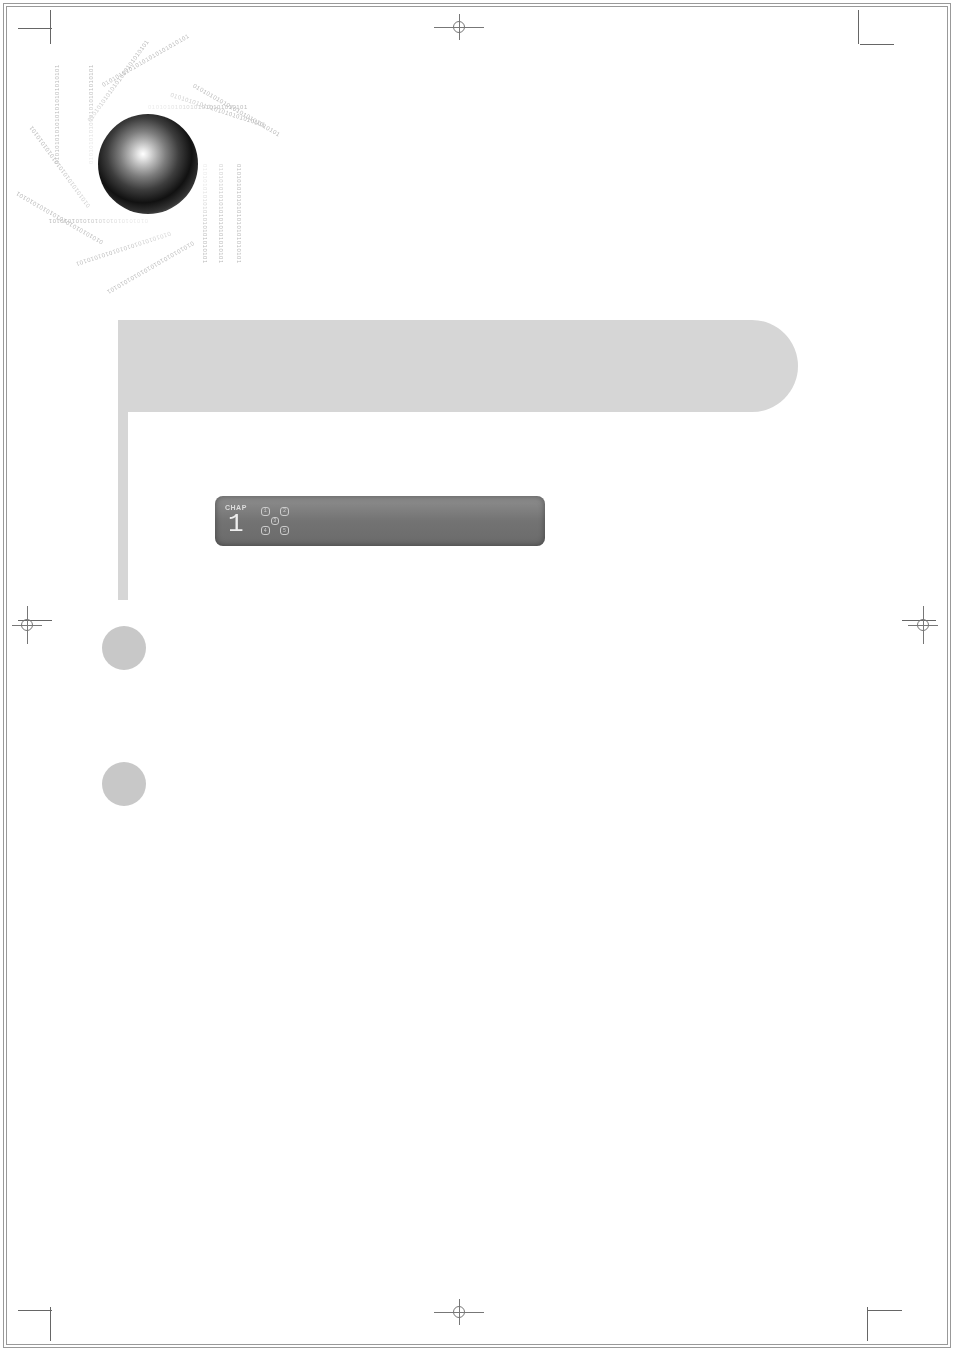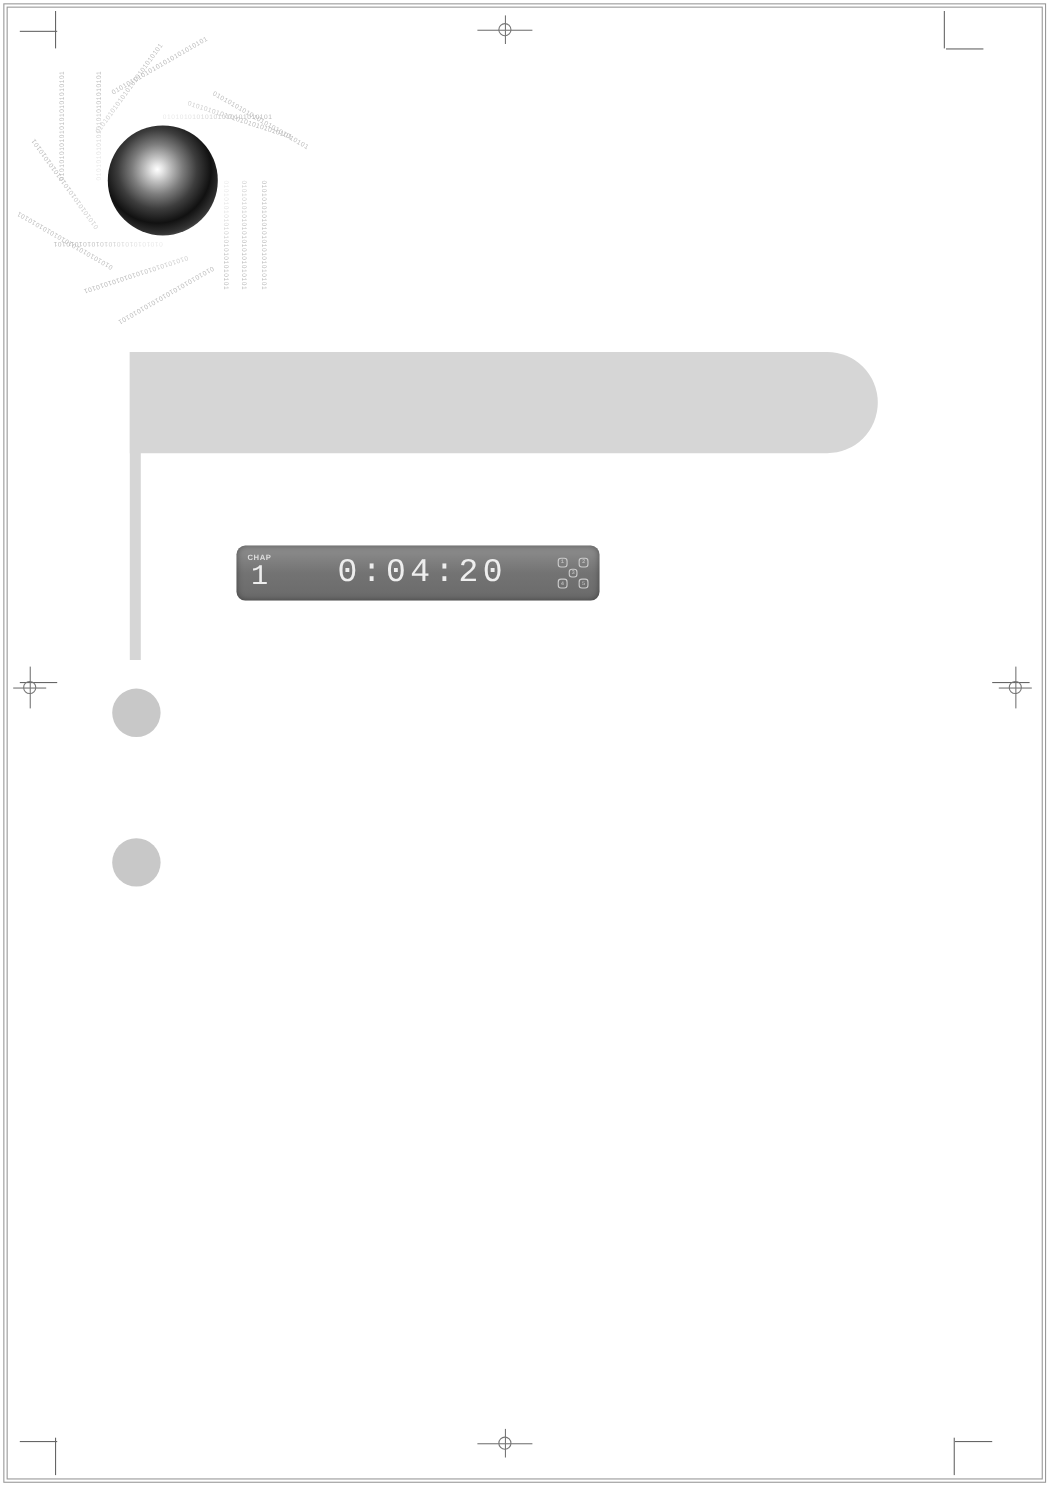--- a/index.html
+++ b/index.html
@@ -151,21 +151,20 @@
 </div>
 
 <div class="side-rule"></div>
 <div class="banner"></div>
 
 <div class="panel">
   <div class="chap-block">
     <div class="chap-label">CHAP</div>
     <div class="chap-num">1</div>
   </div>
-  <div class="time">0:04:20</div>
   <div class="spk">
     <i>1</i>
       <i style="opacity:0;border:none;"></i>
       <i>2</i>
     <i style="opacity:0;border:none;"></i>
       <i>3</i>
       <i style="opacity:0;border:none;"></i>
     <i>4</i>
       <i style="opacity:0;border:none;"></i>
       <i>5</i>

